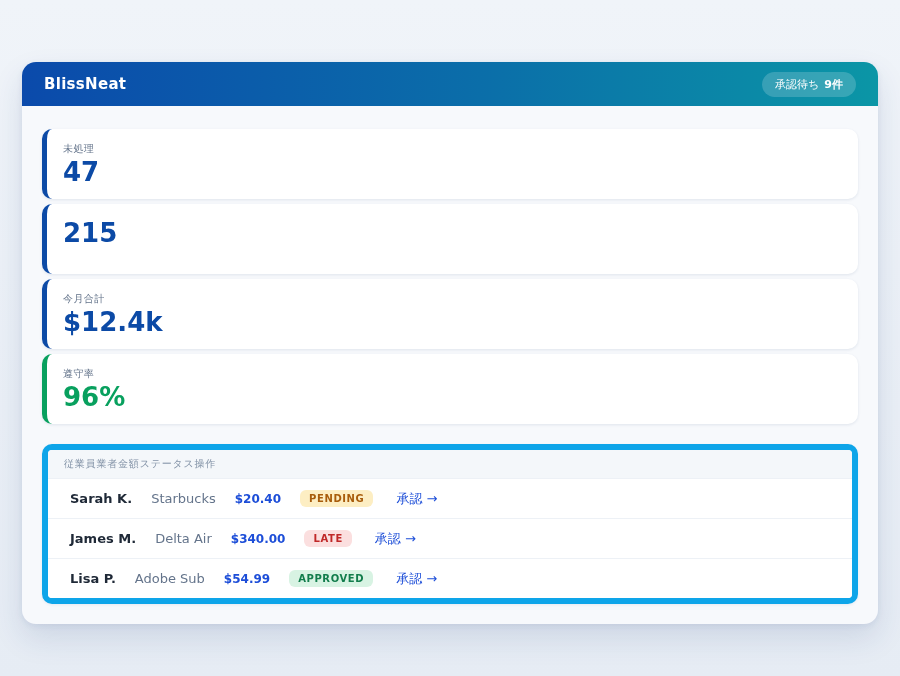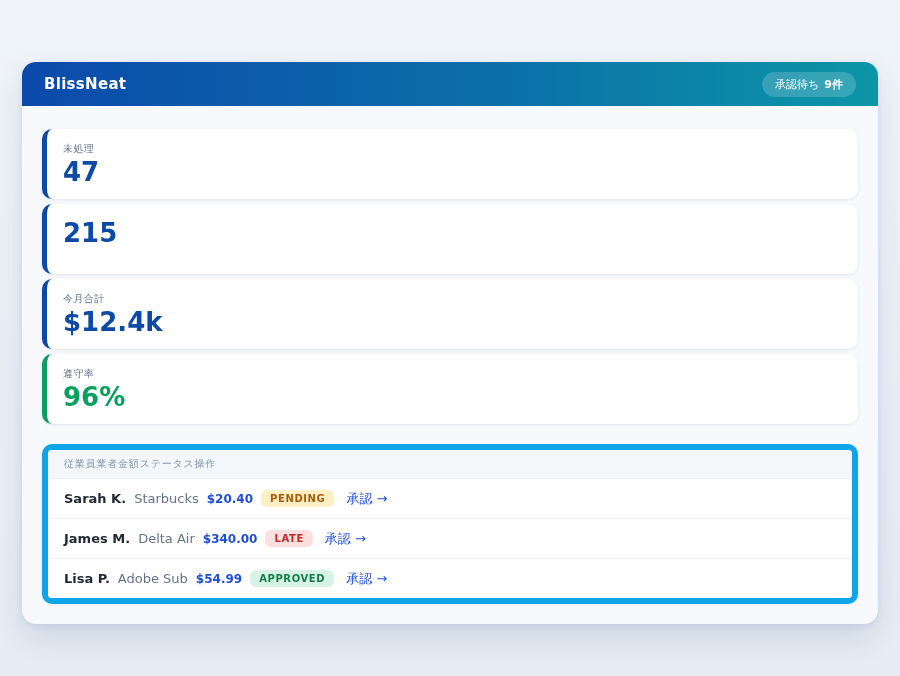--- a/index.html
+++ b/index.html
@@ -58,22 +58,22 @@
   }
   .table-head {
     height: 28px;
     background: #f4f7fa;
     display: flex; align-items: center;
     padding: 0 16px;
     font-size: 10px; color: #8393a7; letter-spacing: 0.8px;
   }
   .t-row {
     height: 40px;
-    display: flex; align-items: center; gap: 8px;
-    padding: 0 16px;
+    display: flex; align-items: center; gap: 19px;
+    padding: 0 22px;
     border-top: 1px solid #edf1f6;
     background: #ffffff;
   }
   .emp { font-size: 13px; font-weight: bold; color: #1f2937; }
   .ven { font-size: 13px; color: #64748b; }
   .amt { font-size: 12px; font-weight: bold; color: #1d4ed8; }
   .badge {
     font-size: 10px; font-weight: bold; letter-spacing: 0.6px;
     padding: 3px 9px; border-radius: 6px;
   }

